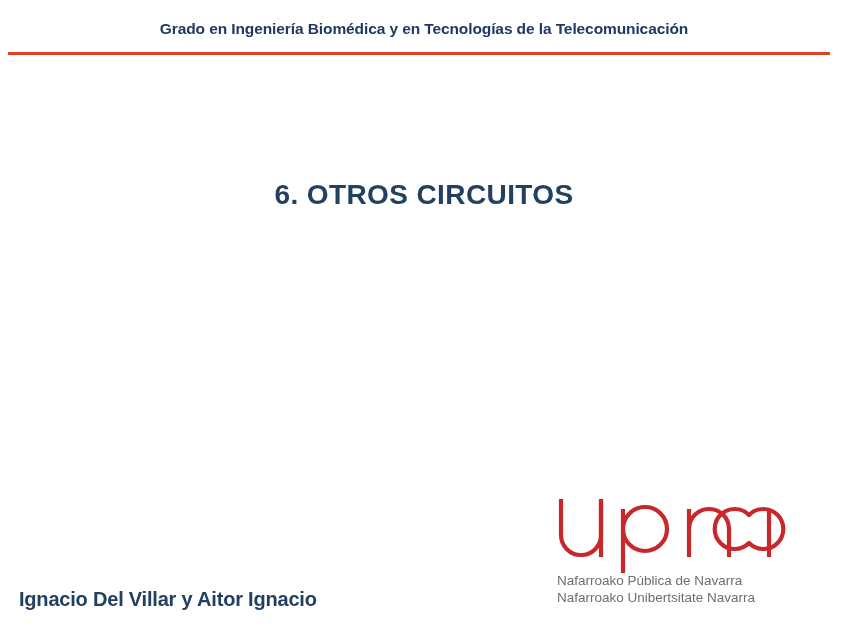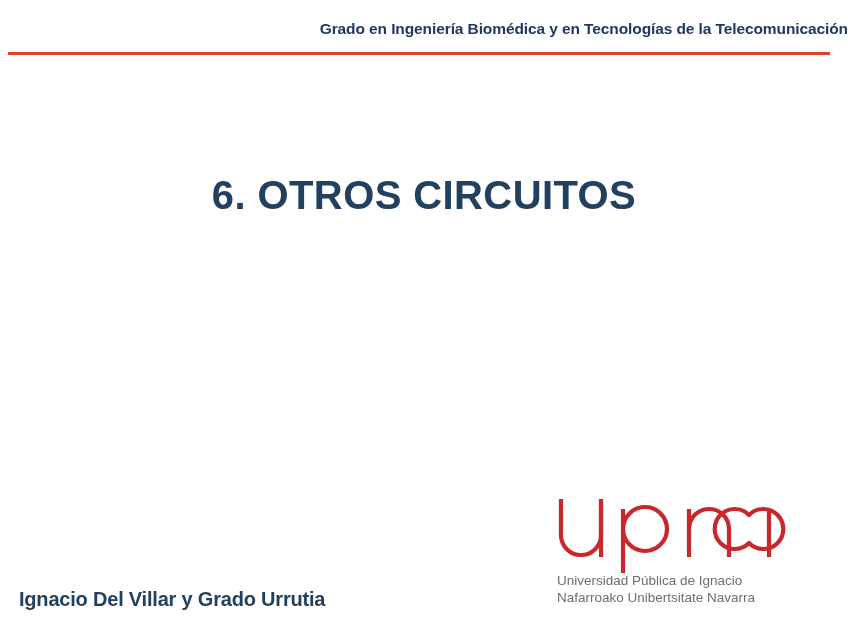--- a/index.html
+++ b/index.html
@@ -24,21 +24,21 @@
     left: 0;
     top: 0;
     width: 848px;
     height: 56px;
   }
   #header-title {
     position: absolute;
     left: 0;
     top: 20px;
     width: 848px;
-    text-align: right;
+    text-align: center;
     font-family: "Liberation Sans", sans-serif;
     font-size: 15.5px;
     font-weight: bold;
     letter-spacing: -0.1px;
     color: #1F3864;
     white-space: nowrap;
   }
   #header-rule {
     position: absolute;
     left: 8px;
@@ -51,21 +51,21 @@
   
   #title-block {
     position: absolute;
     left: 64px;
     top: 158px;
     width: 720px;
     text-align: center;
   }
   .title-line {
     font-family: "Liberation Sans", sans-serif;
-    font-size: 40px;
+    font-size: 28px;
     font-weight: bold;
     line-height: 74px;
     letter-spacing: 0.4px;
     color: #22405F;
     white-space: nowrap;
   }
 
   
   #author-line {
     position: absolute;
@@ -119,38 +119,38 @@
 
   <div id="header-band">
     <div id="header-title">Grado en Ingeniería Biomédica y en Tecnologías de la Telecomunicación</div>
     <div id="header-rule"></div>
   </div>
 
   <div id="title-block">
     <div class="title-line">6. OTROS CIRCUITOS</div>
   </div>
 
-  <div id="author-line">Ignacio Del Villar y Grado Urrutia</div>
+  <div id="author-line">Ignacio Del Villar y Aitor Ignacio</div>
 
   <div id="upna-logo">
     <div id="upna-wordmark-wrap">
       <svg width="240" height="88" viewBox="0 0 240 88" xmlns="http://www.w3.org/2000/svg" fill="none" stroke="#C8282C" stroke-width="4.2" stroke-linecap="butt" stroke-linejoin="round">
 
         <path d="M8 12 L8 48 A20 20 0 0 0 48 48 L48 12"></path>
         <path d="M48 12 L48 70"></path>
 
         <path d="M70 22 L70 86"></path>
         <path d="M70 42 A22 22 0 1 1 114 42 A22 22 0 1 1 70 42 Z"></path>
 
         <path d="M136 70 L136 22"></path>
         <path d="M136 42 A20 20 0 0 1 176 42 L176 70"></path>
 
         <path d="M196 28 A20 20 0 1 1 196 56 A20 20 0 1 1 196 28 Z"></path>
         <path d="M216 22 L216 70"></path>
       </svg>
     </div>
     <div id="upna-tagline">
-      <div class="upna-tagline-line">Universidad Pública de Ignacio</div>
+      <div class="upna-tagline-line">Nafarroako Pública de Navarra</div>
       <div class="upna-tagline-line">Nafarroako Unibertsitate Navarra</div>
     </div>
   </div>
 
 </div>
 
 </body></html>

